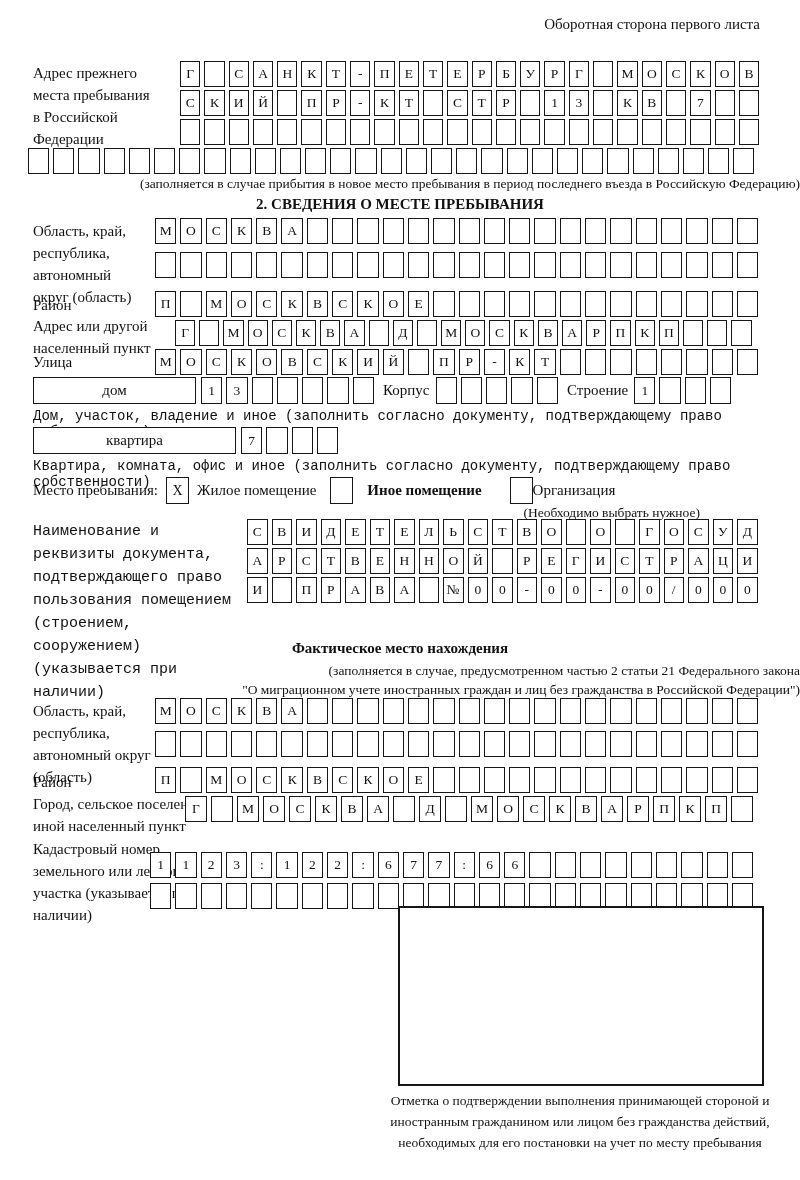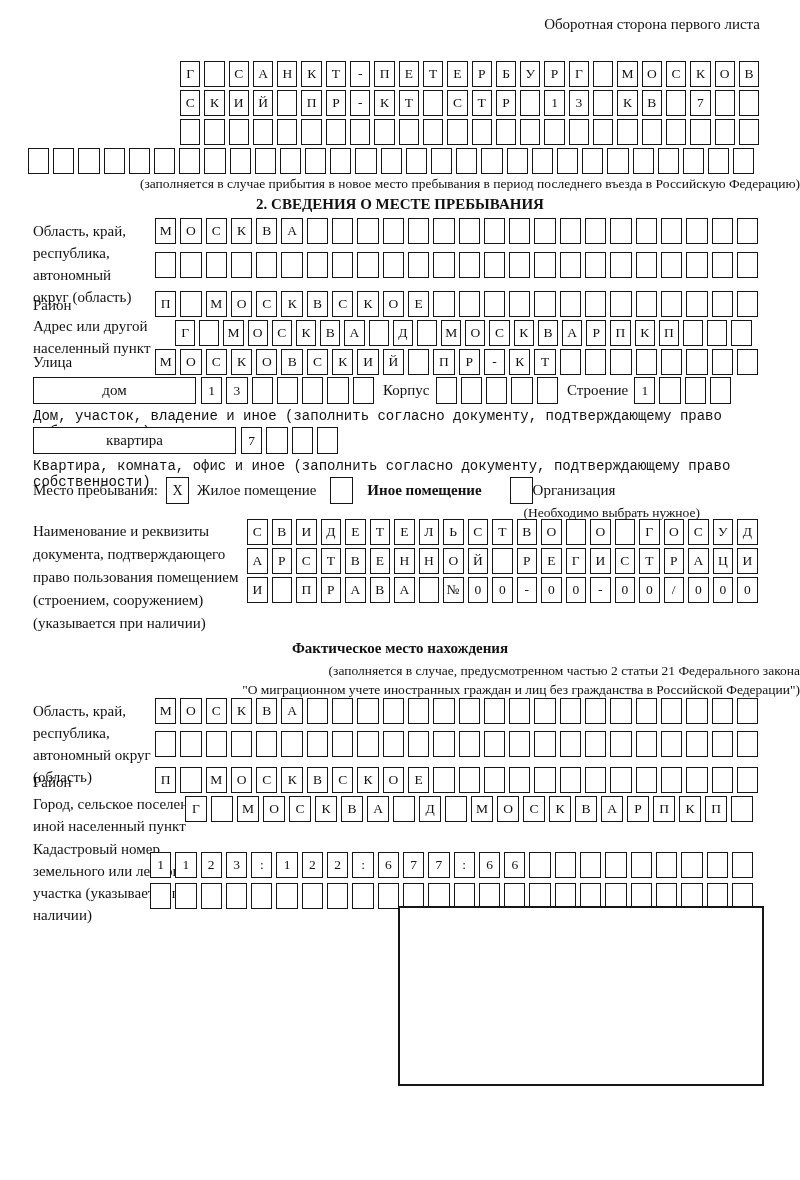--- a/index.html
+++ b/index.html
@@ -38,20 +38,21 @@
   .stamp-rect{position:absolute;border:2px solid #161616;background:#fff;}
   .stamp-cap{position:absolute;text-align:center;font-size:13.5px;line-height:21px;}
 </style>
 </head>
 <body>
 
 <div class="page">
 
   <div class="hdr">Оборотная сторона первого листа</div>
 
+  <div class="lbl" style="top:62px;left:33px;width:122px;">Адрес прежнего места пребывания в Российской Федерации</div>
   <div class="boxrow" style="top:61px;left:180px;--bw:20.3px;">
       <span class="cell">Г</span>
       <span class="cell"></span>
       <span class="cell">С</span>
       <span class="cell">А</span>
       <span class="cell">Н</span>
       <span class="cell">К</span>
       <span class="cell">Т</span>
       <span class="cell">-</span>
       <span class="cell">П</span>
@@ -344,21 +345,21 @@
     <span class="inline-lbl">Место пребывания:</span>
     <span class="checkbox" style="margin-left:8px;">X</span>
     <span class="inline-lbl" style="margin-left:8px;">Жилое помещение</span>
     <span class="checkbox" style="margin-left:14px;"></span>
     <span class="inline-lbl" style="margin-left:14px;font-weight:bold;">Иное помещение</span>
     <span class="checkbox" style="margin-left:28px;"></span>
     <span class="inline-lbl" style="">Организация</span>
   </div>
   <div class="center-line" style="top:505px;width:700px;">(Необходимо выбрать нужное)</div>
 
-  <div class="lbl" style="top:520px;left:33px;width:215px;line-height:23px;">Наименование и реквизиты документа, подтверждающего право пользования помещением (строением, сооружением) (указывается при наличии)</div>
+  <div class="lbl" style="top:520px;left:33px;width:215px;line-height:23px;font-family:Liberation Mono, monospace;">Наименование и реквизиты документа, подтверждающего право пользования помещением (строением, сооружением) (указывается при наличии)</div>
   <div class="boxrow" style="top:519px;left:247px;--bw:20.5px;">
       <span class="cell">С</span>
       <span class="cell">В</span>
       <span class="cell">И</span>
       <span class="cell">Д</span>
       <span class="cell">Е</span>
       <span class="cell">Т</span>
       <span class="cell">Е</span>
       <span class="cell">Л</span>
       <span class="cell">Ь</span>
@@ -582,14 +583,15 @@
       <span class="cell"></span>
       <span class="cell"></span>
       <span class="cell"></span>
       <span class="cell"></span>
       <span class="cell"></span>
       <span class="cell"></span>
       <span class="cell"></span>
     </div>
 
   <div class="stamp-rect" style="top:906px;left:398px;width:362px;height:176px;"></div>
+  <div class="stamp-cap" style="top:1090px;left:390px;width:380px;">Отметка о подтверждении выполнения принимающей стороной и иностранным гражданином или лицом без гражданства действий, необходимых для его постановки на учет по месту пребывания</div>
 
 </div>
 
 </body></html>

